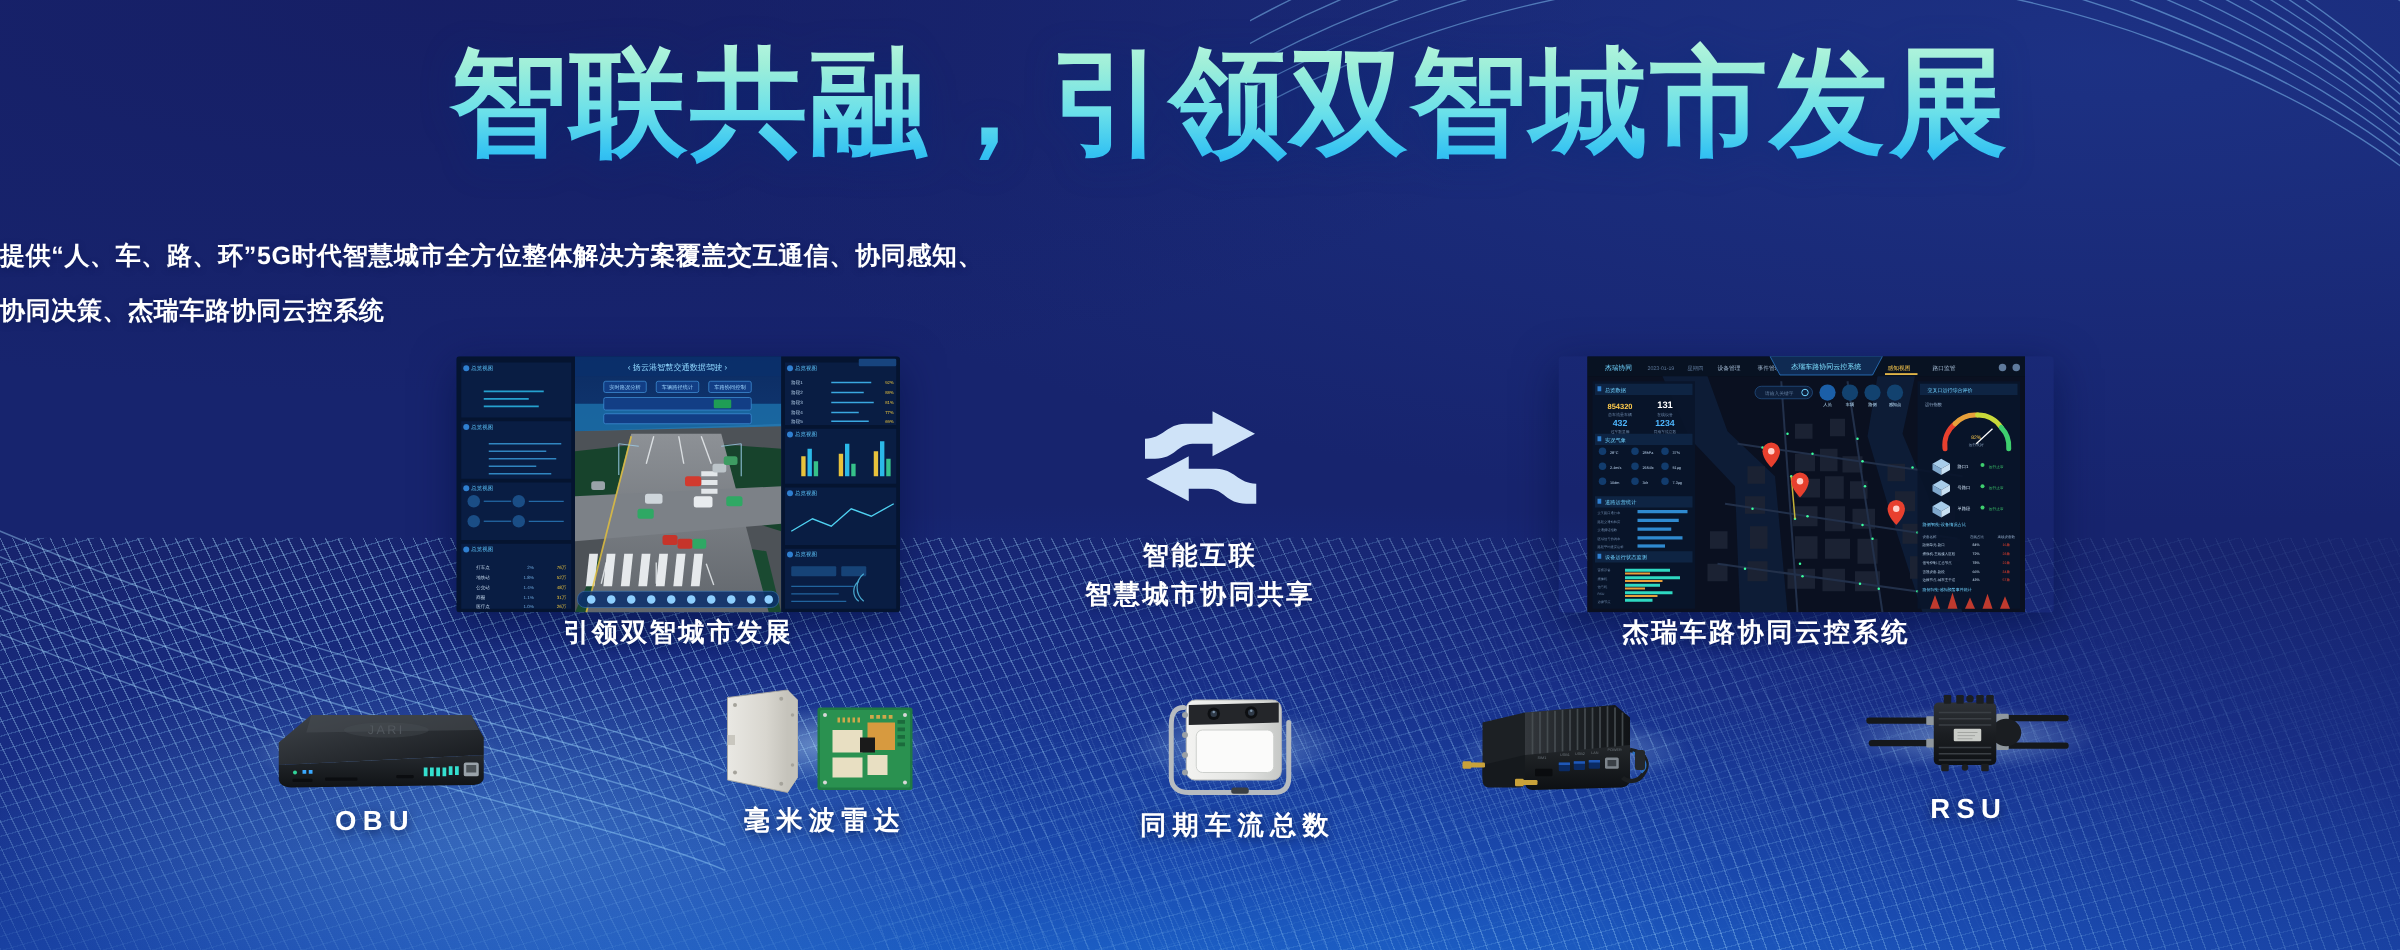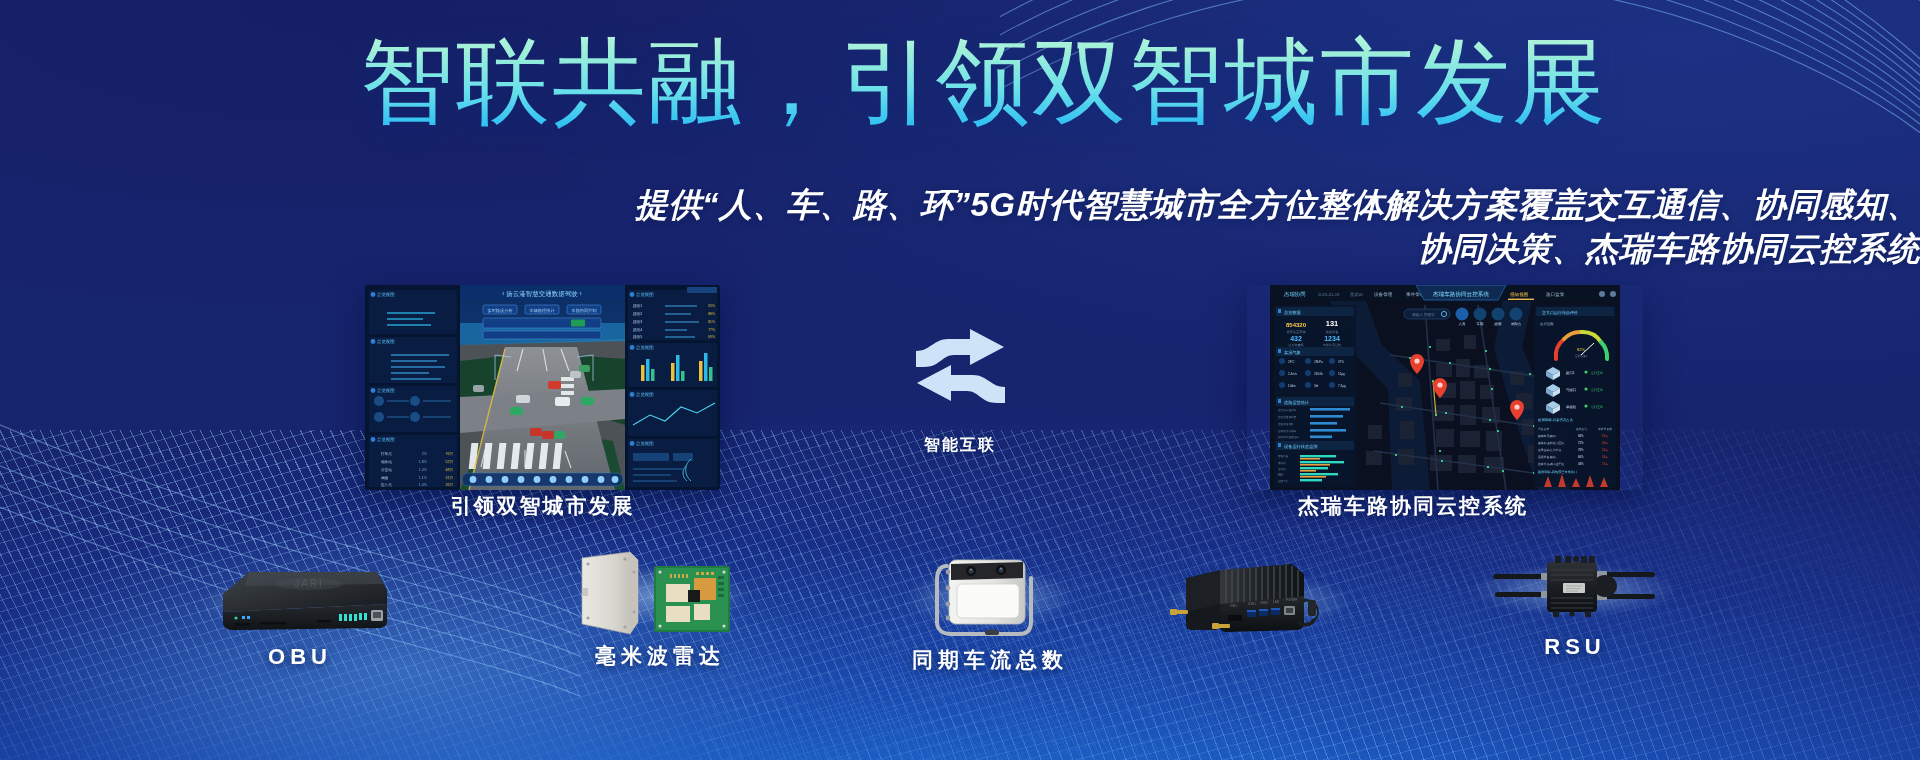--- a/index.html
+++ b/index.html
@@ -52,37 +52,36 @@
   }
   .glow-b{
     position:absolute; left:-200px; bottom:-140px; width:1200px; height:460px;
     background:radial-gradient(50% 50% at 50% 50%, rgba(120,200,255,.30) 0%, rgba(120,200,255,0) 70%);
   }
 
   
   .title{
     position:absolute; left:0; right:0; top:28px;
     text-align:center;
-    font-size:94px; line-height:1.14; font-weight:normal;
+    font-size:94px; line-height:1.14; font-weight:bold;
     letter-spacing:2px;
     font-family:"Liberation Sans","DejaVu Sans",sans-serif;
     background:linear-gradient(180deg,#b9f7df 0%,#9fefd9 22%,#6ae0ea 58%,#35c3f2 88%,#2ab4ef 100%);
     -webkit-background-clip:text; background-clip:text;
     color:transparent; -webkit-text-fill-color:transparent;
     filter:drop-shadow(0 4px 14px rgba(0,40,120,.45));
     white-space:nowrap;
     margin-left:48px;
   }
   .sub{
     position:absolute; left:0; right:0; top:183px;
-    text-align:right; color:#fff;
-    font-size:33px; line-height:44px; font-weight:bold;
+    text-align:left; color:#fff;
+    font-size:20px; line-height:44px; font-weight:bold;
     letter-spacing:.5px;
     text-shadow:0 2px 6px rgba(0,20,70,.45);
-    font-style:italic;
   }
   .sub div{ white-space:nowrap; }
 
   
   .screen{
     position:absolute; border-radius:3px; overflow:hidden;
     box-shadow:0 10px 34px rgba(0,15,60,.55);
   }
   #screenLeft{ left:365px; top:285px; width:355px; height:205px; }
   #screenRight{ left:1247px; top:285px; width:396px; height:205px; }
@@ -93,21 +92,21 @@
     font-size:21px; font-weight:bold; letter-spacing:2px;
     text-shadow:0 2px 7px rgba(0,20,70,.6);
   }
   #capLeft{ left:365px; top:492px; width:355px; }
   #capRight{ left:1238px; top:492px; width:350px; }
 
   
   #centerBlock{ position:absolute; left:855px; top:325px; width:210px; text-align:center; }
   #exchangeIcon{ width:105px; height:88px; margin:0 auto 16px; display:block; }
   .center-txt{
-    color:#fff; font-size:16px; font-weight:bold; line-height:31px; letter-spacing:2px;
+    color:#fff; font-size:21px; font-weight:bold; line-height:31px; letter-spacing:2px;
     text-shadow:0 2px 7px rgba(0,20,70,.6); white-space:nowrap;
   }
 
   
   .product{ position:absolute; text-align:center; }
   .product .art{ position:relative; margin:0 auto; }
   .product .plabel{
     color:#fff; font-weight:bold; letter-spacing:5px;
     text-shadow:0 2px 8px rgba(0,20,70,.75);
     white-space:nowrap;
@@ -433,20 +432,21 @@
     </svg>
   </div>
   <div class="caption" id="capLeft">引领双智城市发展</div>
 
   <div id="centerBlock">
     <svg id="exchangeIcon" viewBox="0 0 105 88">
       <path d="M8 26 C 22 26, 26 14, 40 14 L 62 14 L 62 4 L 96 22 L 62 40 L 62 30 L 46 30 C 34 30, 32 42, 16 42 L 8 42 Z" fill="#cfe3f8"></path>
       <path d="M97 62 C 83 62, 79 50, 65 50 L 43 50 L 43 40 L 9 58 L 43 76 L 43 66 L 59 66 C 71 66, 73 78, 89 78 L 97 78 Z" fill="#cfe3f8"></path>
     </svg>
     <div class="center-txt">智能互联</div>
+    <div class="center-txt">智慧城市协同共享</div>
   </div>
 
   <div class="screen" id="screenRight">
     <svg viewBox="0 0 350 205">
       <rect width="350" height="205" fill="#060b18"></rect>
       <rect x="0" y="0" width="350" height="16" fill="#081222"></rect>
 
       <rect x="0" y="16" width="350" height="189" fill="#0a1020"></rect>
 
       <path d="M60 16 L96 16 L112 60 L150 96 L160 205 L122 205 L118 104 L82 66 Z" fill="#0d1c36"></path>

